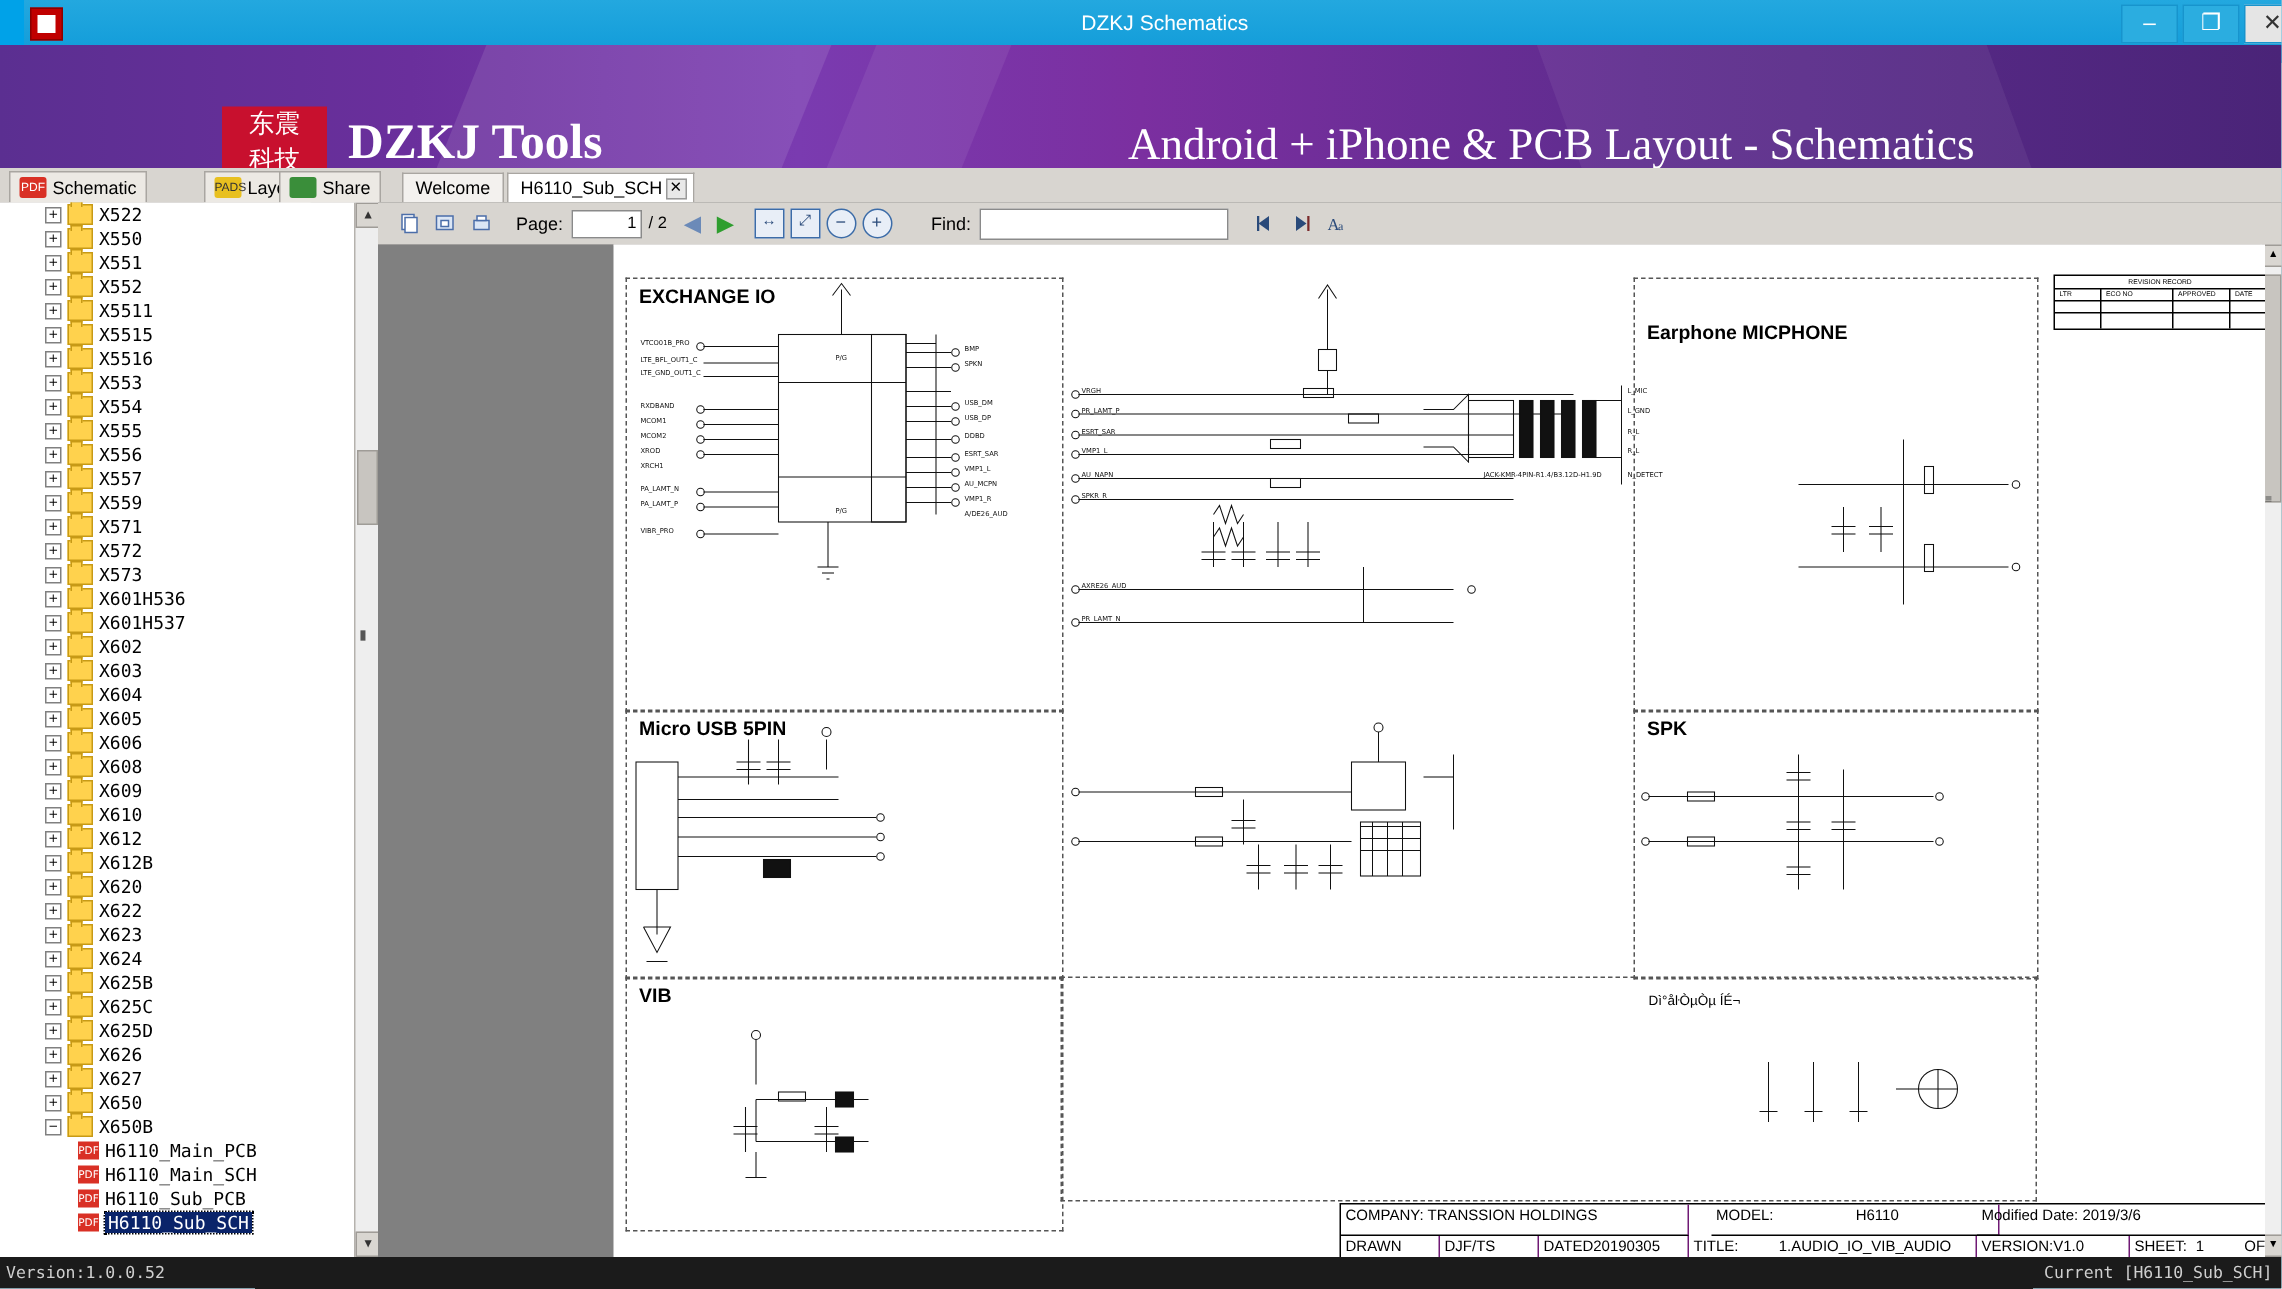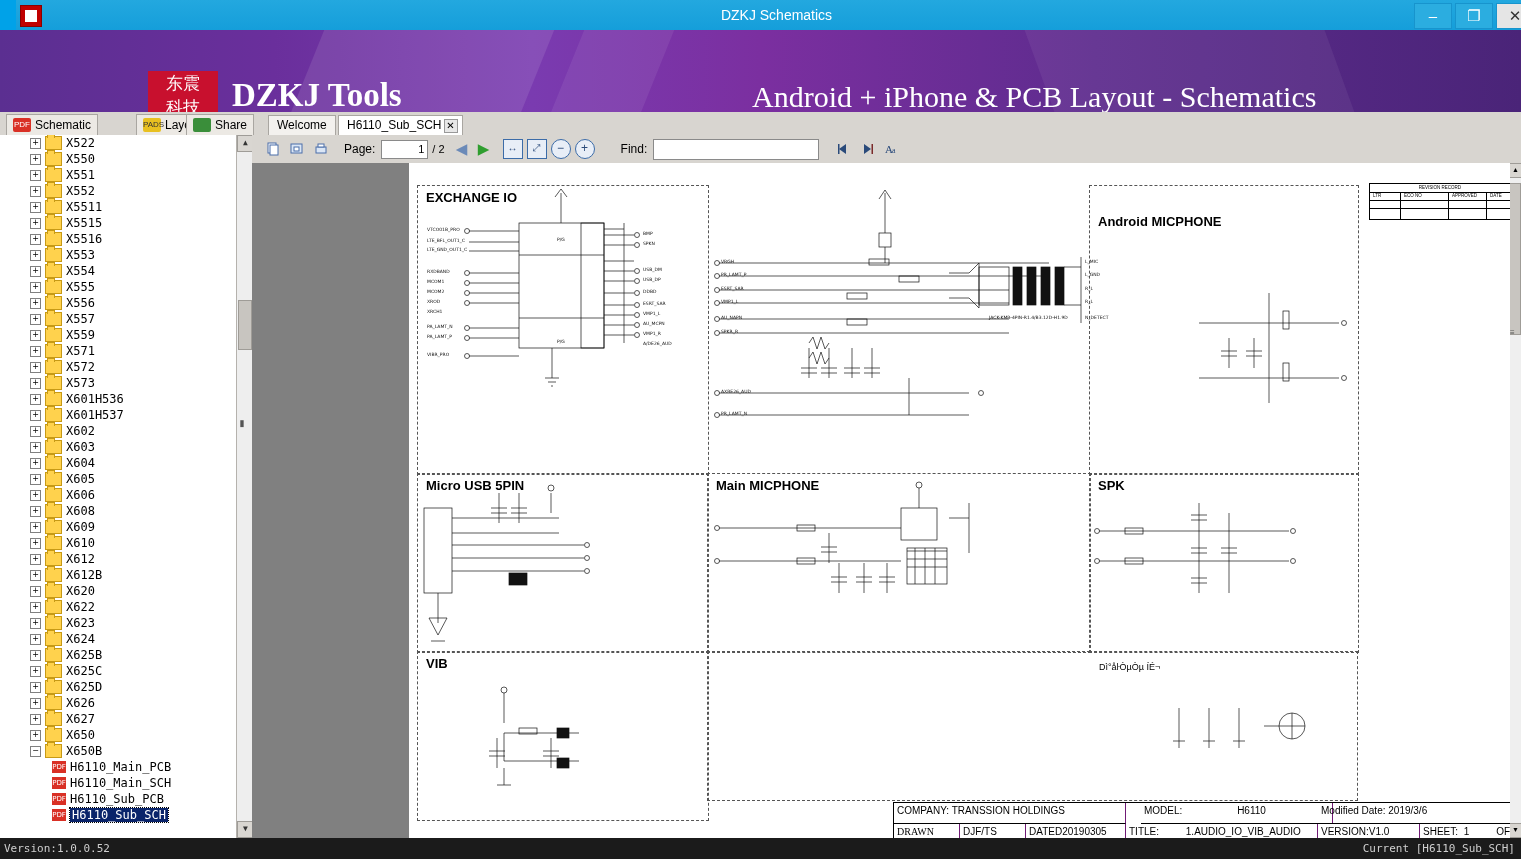--- a/index.html
+++ b/index.html
@@ -627,27 +627,24 @@
       <div class="arrow down">▼</div>
     </div>
 
     <div class="page-canvas">
       <div class="sheet">
 
         <div class="blk" style="left:8px;  top:22px;  width:290px; height:288px;">
           <div class="blk-title">EXCHANGE IO</div>
         </div>
         <div class="blk" style="left:680px; top:22px;  width:268px; height:288px;">
-          <div class="blk-title" style="top:28px">Android MICPHONE</div>
+          <div class="blk-title" style="top:28px">Earphone MICPHONE</div>
         </div>
         <div class="blk" style="left:8px;  top:310px; width:290px; height:178px;">
           <div class="blk-title">Micro USB 5PIN</div>
-        </div>
-        <div class="blk" style="left:298px; top:310px; width:382px; height:178px;">
-          <div class="blk-title">Main MICPHONE</div>
         </div>
         <div class="blk" style="left:8px;  top:488px; width:290px; height:168px;">
           <div class="blk-title">VIB</div>
         </div>
         <div class="blk" style="left:680px; top:310px; width:268px; height:178px;">
           <div class="blk-title">SPK</div>
         </div>
         <div class="blk" style="left:298px; top:488px; width:382px; height:148px; border-right:none;"></div>
         <div class="blk" style="left:680px; top:488px; width:268px; height:148px; border-left:none;">
           <div class="blk-title" style="font-size:9px;left:10px;top:10px;font-weight:normal">Dì°åŀÒµÒµ ÍÉ¬</div>
@@ -964,21 +961,21 @@
           </div>
           <div class="tb-cell" style="left:232px; top:0;  width:192px; height:21px;margin-left:15px;">
             <span>MODEL:</span>
             <span style="margin-left:52px">H6110</span>
           </div>
           <div class="tb-cell nr" style="left:424px; top:0; width:193px; height:21px;">
             <span>Modified Date:</span>
             <span style="">2019/3/6</span>
           </div>
 
-          <div class="tb-cell" style="left:0;   top:21px; width:66px; height:18px;font-family:Liberation Serif, serif;">DRAWN</div>
+          <div class="tb-cell" style="left:0;   top:21px; width:66px; height:18px;">DRAWN</div>
           <div class="tb-cell" style="left:66px; top:21px; width:66px; height:18px;">DJF/TS</div>
           <div class="tb-cell" style="left:132px; top:21px; width:100px; height:18px;">
             <span>DATED</span><span>20190305</span>
           </div>
           <div class="tb-cell" style="left:232px; top:21px; width:192px; height:18px;">
             <span>TITLE:</span>
             <span style="margin-left:24px">1.AUDIO_IO_VIB_AUDIO</span>
           </div>
           <div class="tb-cell" style="left:424px; top:21px; width:102px; height:37px; border-bottom:none;">
             <span>VERSION:</span><span>V1.0</span>

